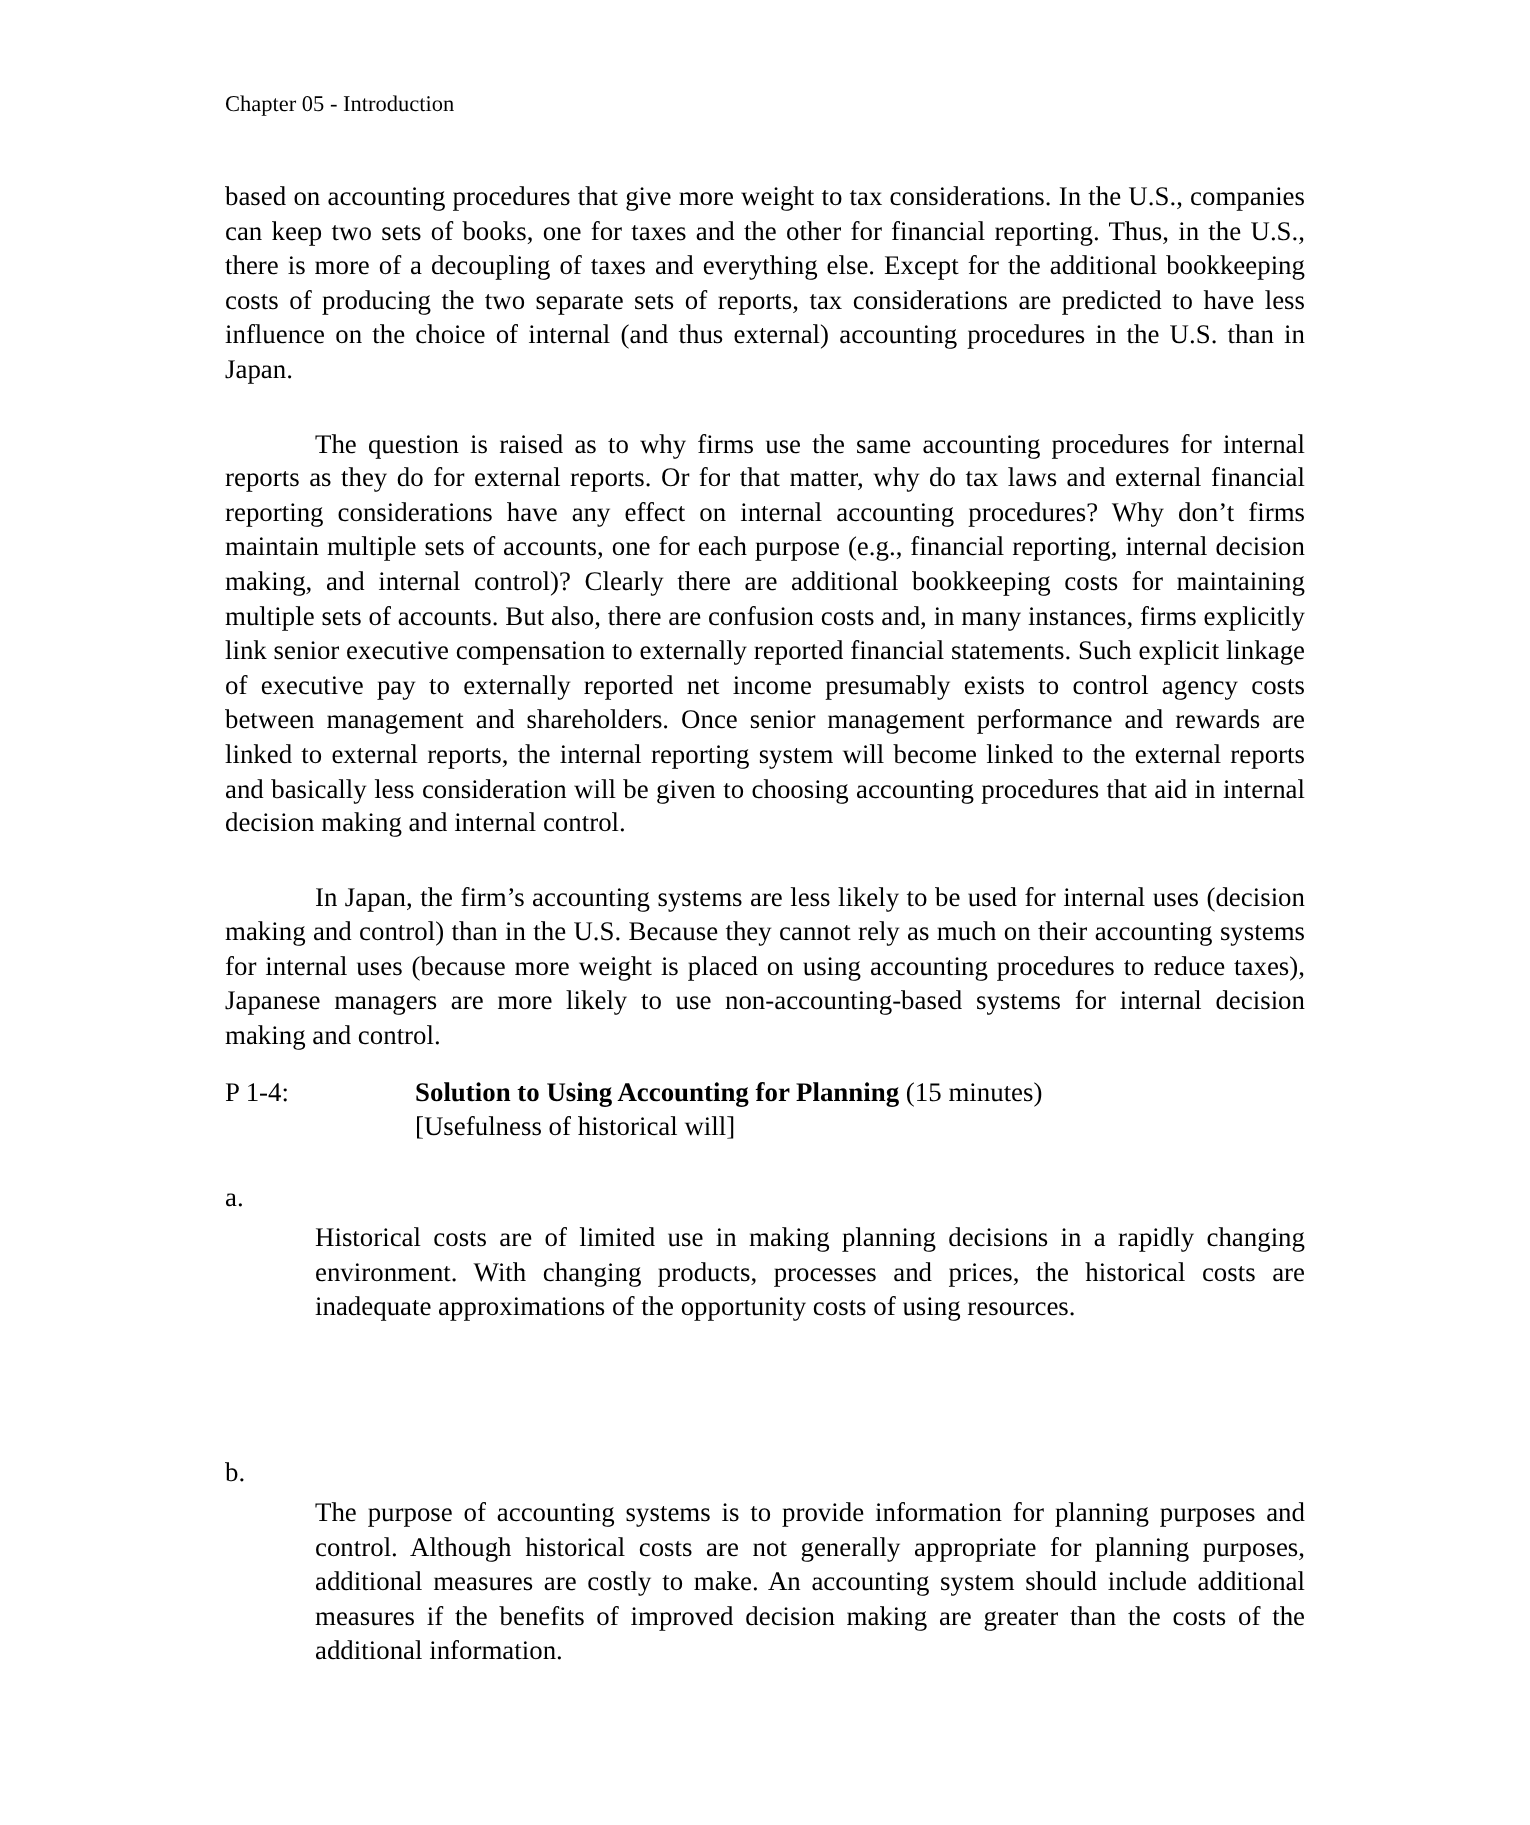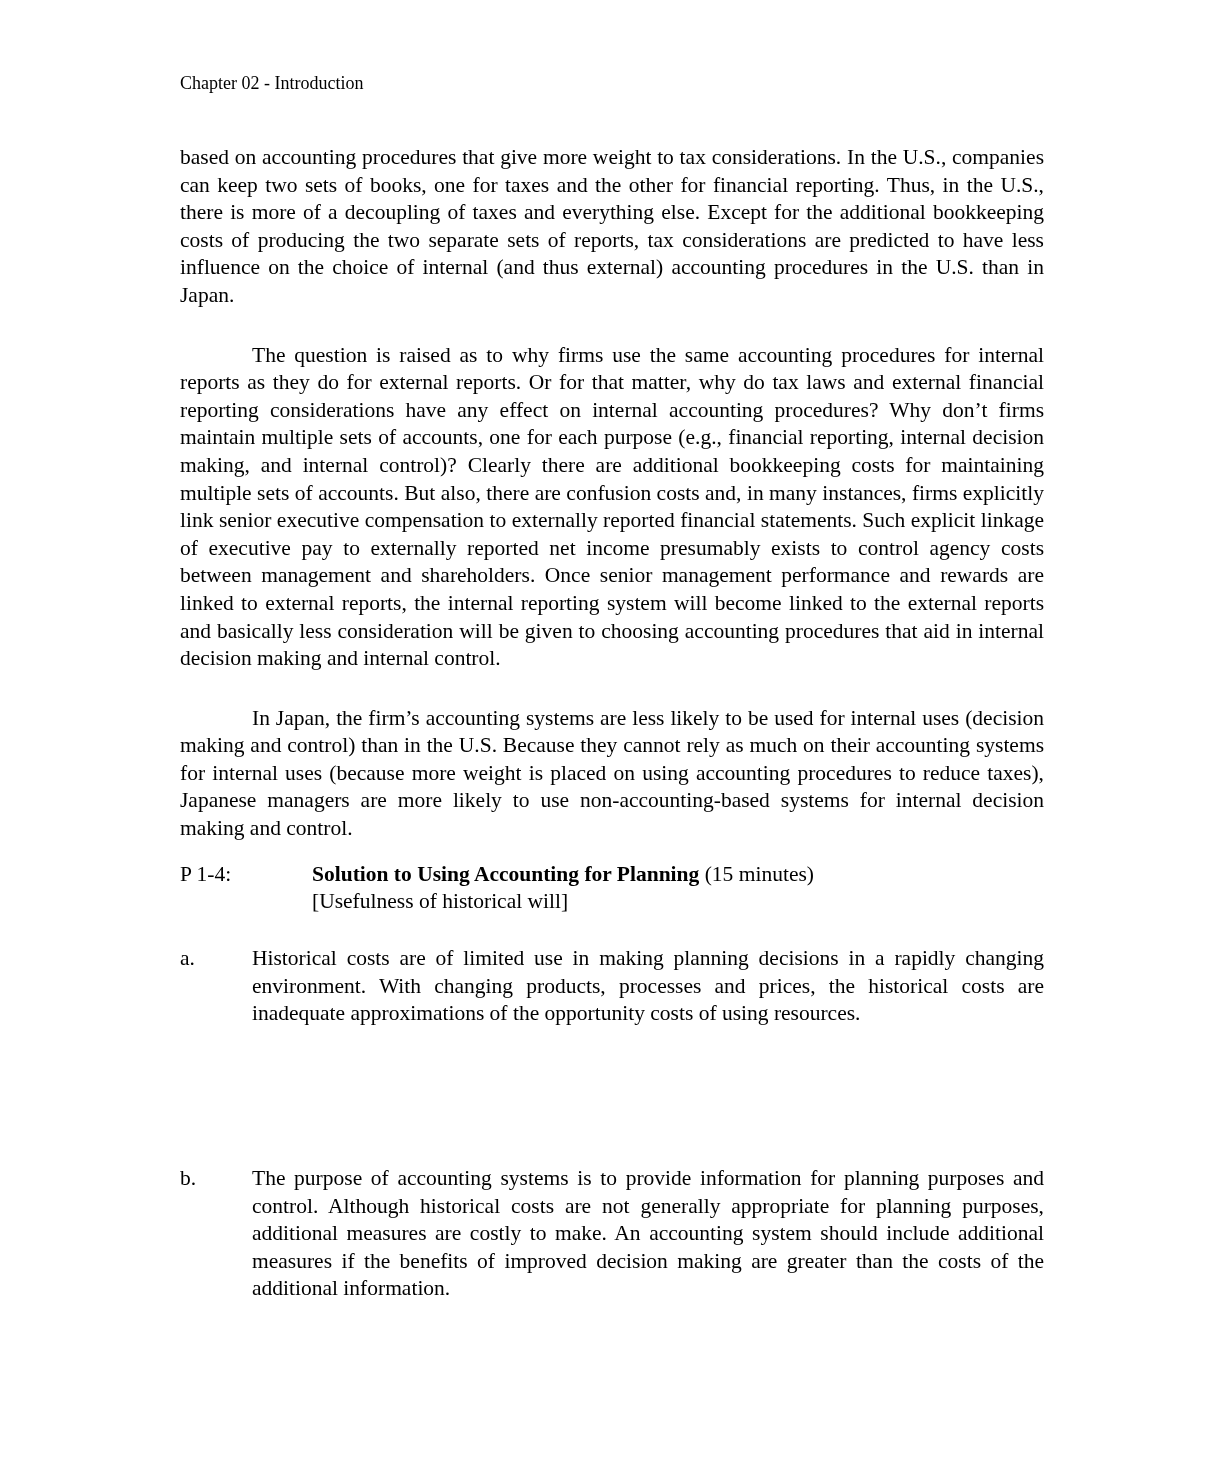--- a/index.html
+++ b/index.html
@@ -5,34 +5,34 @@
   html, body { margin: 0; padding: 0; background: #ffffff; }
   body { width: 1224px; height: 1460px; position: relative; overflow: hidden;
          font-family: "Liberation Serif", "DejaVu Serif", serif; color: #000; }
   .header { position: absolute; left: 180px; top: 73px; font-size: 18px; }
   .body-block { position: absolute; left: 180px; width: 864px; font-size: 21.5px; line-height: 27.6px; text-align: justify; }
   .p1 { top: 144px; }
   .p { margin: 0; font-family: Liberation Serif, serif; }
   .indent { text-indent: 72px; margin-top: 32px; }
   .problem { position: absolute; left: 180px; top: 861px; font-size: 21.5px; line-height: 27px; width: 864px; }
   .prob-num { position: absolute; left: 0; top: 0; font-weight: normal; }
-  .prob-title { position: absolute; left: 132px; top: 0; width: 720px; }
+  .prob-title { position: absolute; left: 152px; top: 0; width: 720px; }
   .prob-title b { font-weight: bold; }
   .item { position: absolute; left: 180px; width: 864px; font-size: 21.5px; line-height: 27.6px; }
   .item-a { top: 945px; }
   .item-b { top: 1165px; }
   .item-label { position: absolute; left: 0; top: 0; }
-  .item-text { margin-left: 72px; width: 792px; text-align: justify; }
+  .item-text { margin-left: 72px; width: 792px; text-align: justify; margin-top: 32px; }
   .item-text p { margin: 0; }
   .footer { position: absolute; left: 0; width: 976px; top: 1505px; text-align: center; font-size: 18px; }
 </style>
 </head>
 <body>
 
-<div class="header">Chapter 02 - Introduction</div>
+<div class="header">Chapter 05 - Introduction</div>
 
 <div class="body-block p1">
   <p class="p">based on accounting procedures that give more weight to tax considerations. In the U.S., companies can keep two sets of books, one for taxes and the other for financial reporting. Thus, in the U.S., there is more of a decoupling of taxes and everything else. Except for the additional bookkeeping costs of producing the two separate sets of reports, tax considerations are predicted to have less influence on the choice of internal (and thus external) accounting procedures in the U.S. than in Japan.</p>
   <p class="p indent">The question is raised as to why firms use the same accounting procedures for internal reports as they do for external reports. Or for that matter, why do tax laws and external financial reporting considerations have any effect on internal accounting procedures? Why don’t firms maintain multiple sets of accounts, one for each purpose (e.g., financial reporting, internal decision making, and internal control)? Clearly there are additional bookkeeping costs for maintaining multiple sets of accounts. But also, there are confusion costs and, in many instances, firms explicitly link senior executive compensation to externally reported financial statements. Such explicit linkage of executive pay to externally reported net income presumably exists to control agency costs between management and shareholders. Once senior management performance and rewards are linked to external reports, the internal reporting system will become linked to the external reports and basically less consideration will be given to choosing accounting procedures that aid in internal decision making and internal control.</p>
   <p class="p indent">In Japan, the firm’s accounting systems are less likely to be used for internal uses (decision making and control) than in the U.S. Because they cannot rely as much on their accounting systems for internal uses (because more weight is placed on using accounting procedures to reduce taxes), Japanese managers are more likely to use non-accounting-based systems for internal decision making and control.</p>
 </div>
 
 <div class="problem">
   <span class="prob-num">P 1-4:</span>
   <div class="prob-title">

